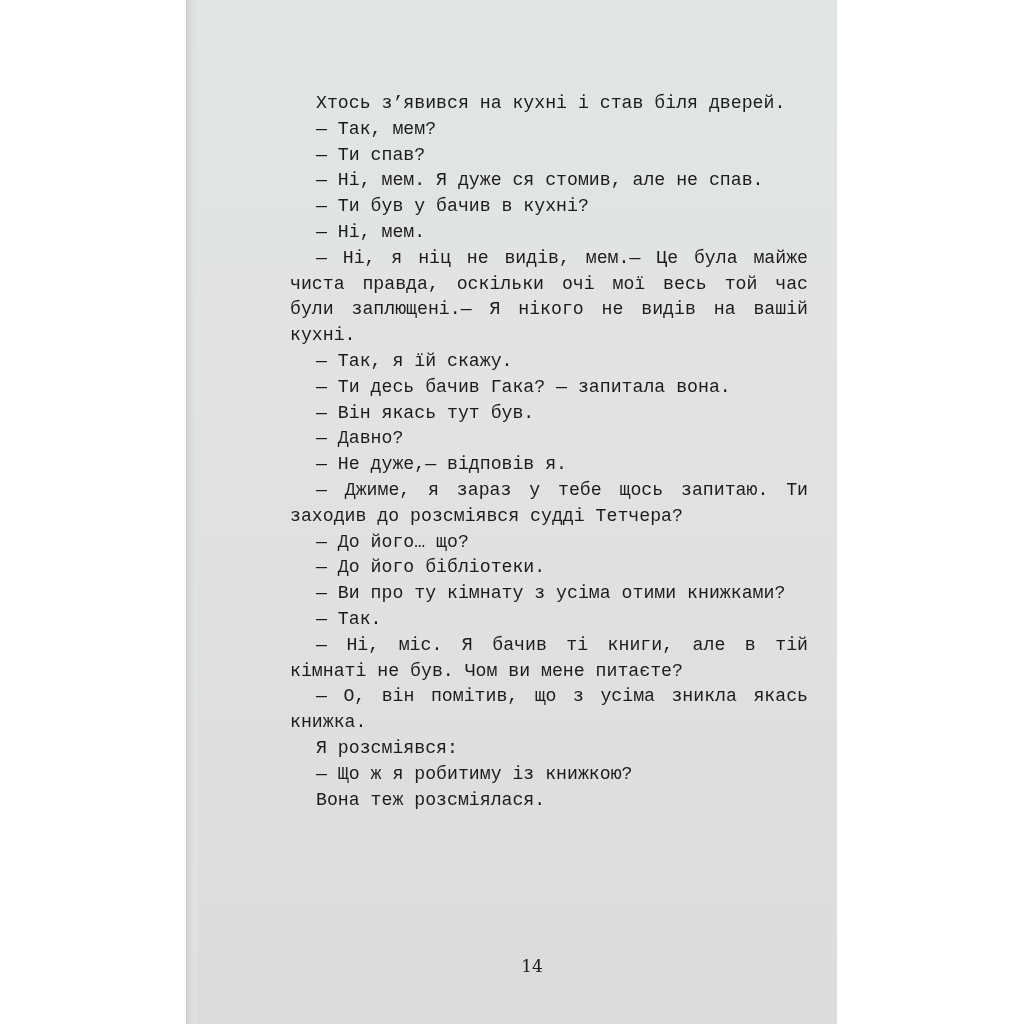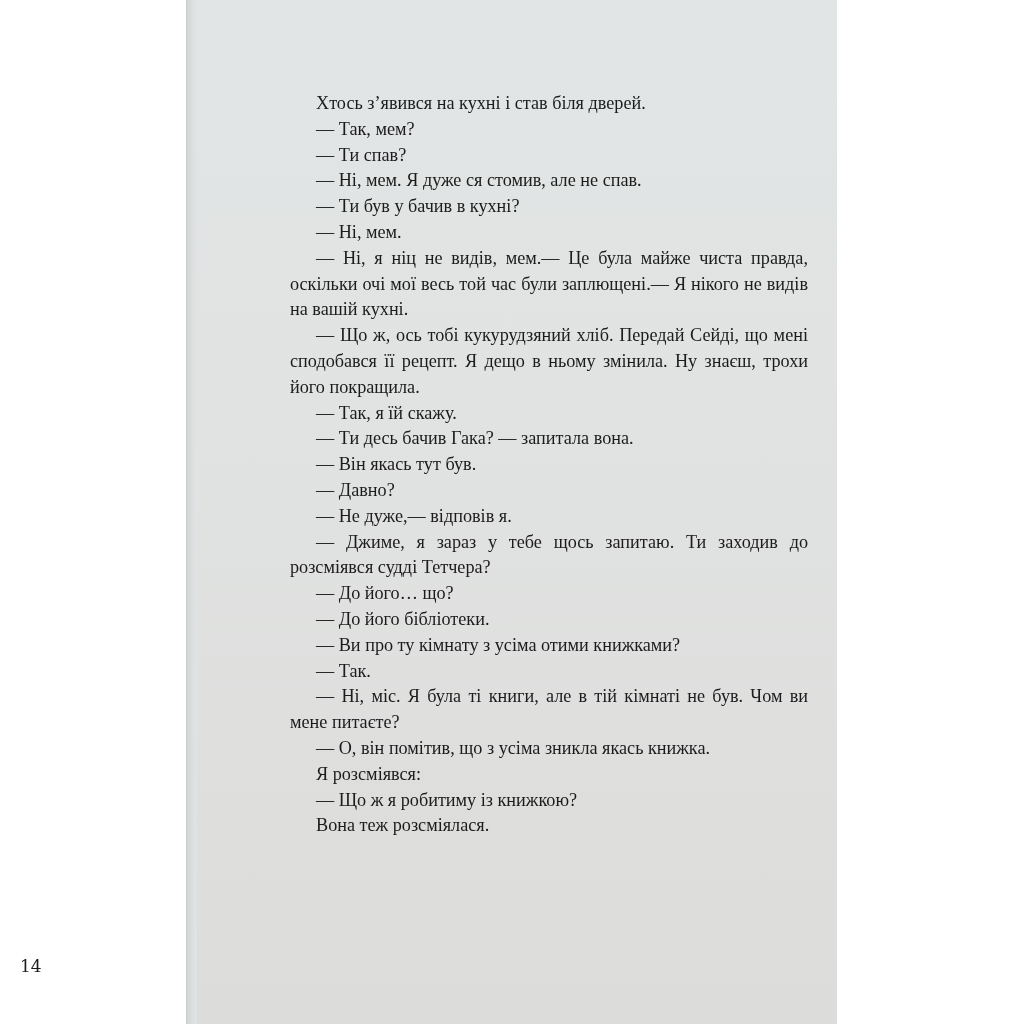--- a/index.html
+++ b/index.html
@@ -25,38 +25,39 @@
       width: 10px;
       height: 1024px;
       background: linear-gradient(90deg, #d3d5d7 0%, #dde0e1 60%, #e1e3e4 100%);
       border-left: 1px solid #c9cbcd;
     }
     .text-block {
       position: absolute;
       left: 290px;
       top: 91px;
       width: 518px;
-      font-family: Liberation Serif, serif;
+      font-family: Liberation Mono, monospace;
       font-size: 18.2px;
       line-height: 25.8px;
       color: #1c1c1c;
       letter-spacing: 0;
     }
     .para {
       margin: 0;
       text-indent: 26px;
       text-align: justify;
       text-align-last: left;
       white-space: normal;
     }
     .page-number {
       position: absolute;
       left: 0;
       width: 1024px;
       top: 956px;
+      text-align: center;
       font-family: "DejaVu Serif", "Liberation Serif", serif;
       font-size: 17px;
       color: #1c1c1c;
     }
     .page-number span {
       position: relative;
       left: 20px;
     }
   </style>
 </head>
@@ -67,32 +68,31 @@
 </div>
 
 <div class="text-block">
   <p class="para">Хтось з’явився на кухні і став біля дверей.</p>
   <p class="para">— Так, мем?</p>
   <p class="para">— Ти спав?</p>
   <p class="para">— Ні, мем. Я дуже ся стомив, але не спав.</p>
   <p class="para">— Ти був у бачив в кухні?</p>
   <p class="para">— Ні, мем.</p>
   <p class="para">— Ні, я ніц не видів, мем.— Це була майже чиста правда, оскільки очі мої весь той час були заплющені.— Я нікого не видів на вашій кухні.</p>
-  <p class="para">— Що ж, ось тобі кукурудзяний хліб. Передай Сейді, що мені сподобався її рецепт. Я дещо в ньому змінила. Ну знаєш, трохи його покращила.</p>
   <p class="para">— Так, я їй скажу.</p>
   <p class="para">— Ти десь бачив Гака? — запитала вона.</p>
   <p class="para">— Він якась тут був.</p>
   <p class="para">— Давно?</p>
   <p class="para">— Не дуже,— відповів я.</p>
   <p class="para">— Джиме, я зараз у тебе щось запитаю. Ти заходив до розсміявся судді Тетчера?</p>
   <p class="para">— До його… що?</p>
   <p class="para">— До його бібліотеки.</p>
   <p class="para">— Ви про ту кімнату з усіма отими книжками?</p>
   <p class="para">— Так.</p>
-  <p class="para">— Ні, міс. Я була ті книги, але в тій кімнаті не був. Чом ви мене питаєте?</p>
+  <p class="para">— Ні, міс. Я бачив ті книги, але в тій кімнаті не був. Чом ви мене питаєте?</p>
   <p class="para">— О, він помітив, що з усіма зникла якась книжка.</p>
   <p class="para">Я розсміявся:</p>
   <p class="para">— Що ж я робитиму із книжкою?</p>
   <p class="para">Вона теж розсміялася.</p>
 </div>
 
 <div class="page-number">
   <span>14</span>
 </div>
 

